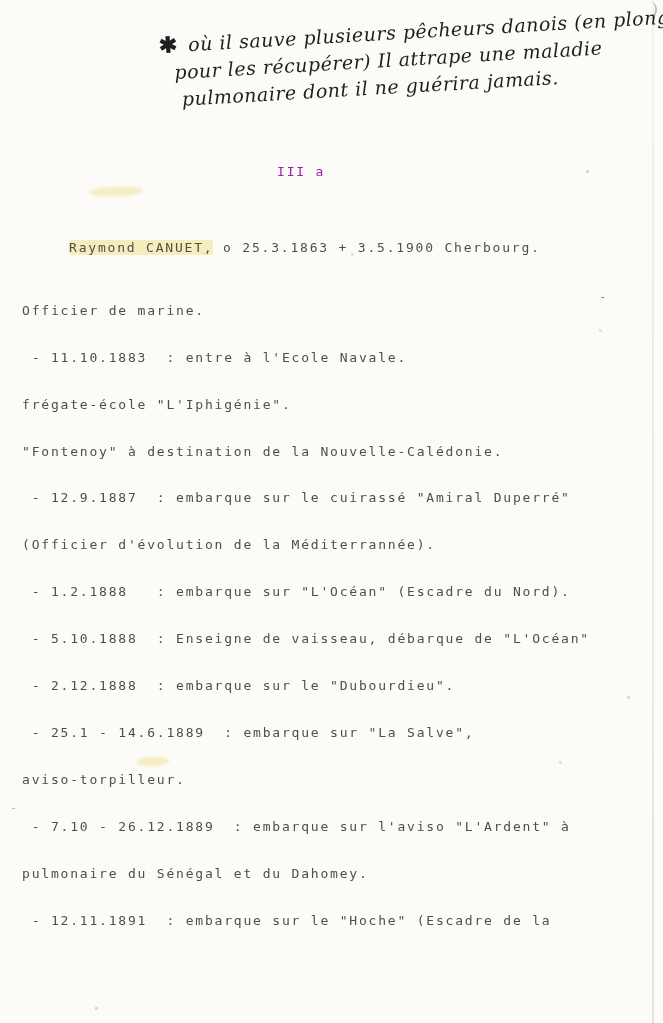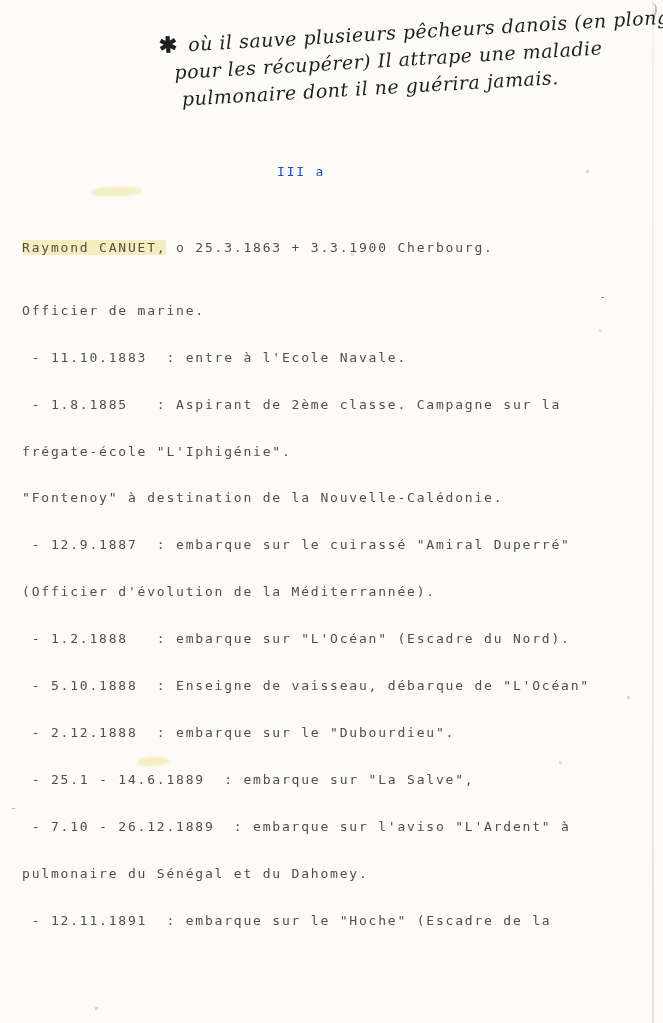--- a/index.html
+++ b/index.html
@@ -38,35 +38,36 @@
     font-style:normal; font-weight:bold; font-size:22px;
     margin-right:11px; letter-spacing:0;
   }
   .hw-line2 { padding-left:14px; }
   .hw-line3 { padding-left:20px; }
 
   
   .section-title {
     position:absolute; left:277px; top:164px;
     font-family:"DejaVu Sans Mono","Liberation Mono",monospace;
-    font-size:13px; letter-spacing:1.8px; color:#1d4ed8; white-space:pre;
+    font-size:13px; letter-spacing:1.8px; color:#a21caf; white-space:pre;
   }
   
   .body-text {
     position:absolute; left:22px; top:193px;
     font-family:"DejaVu Sans Mono","Liberation Mono",monospace;
     font-size:13px; line-height:15.65px; letter-spacing:1.8px;
     color:#4f4e4b; white-space:pre;
   }
   .tline { min-height:15.65px; }
 
   
   .hl {
     background:rgba(240,224,140,0.55);
     border-radius:2px;
+    margin-left:47px;
   }
   .blob {
     position:absolute; background:rgba(238,220,130,0.45);
     border-radius:45%; filter:blur(1px);
   }
   .blob-name   { left:90px;  top:187px; width:52px; height:9px;  transform:rotate(-2deg); }
   .blob-gabrielle { left:137px; top:757px; width:32px; height:9px; transform:rotate(-3deg); }
   
   .stray {
     position:absolute;
@@ -96,33 +97,33 @@
     <div class="hw-line hw-line3">pulmonaire dont il ne guérira jamais.</div>
   </div>
 
   <div class="section-title">III a</div>
 
   <div class="blob blob-name"></div>
   <div class="blob blob-gabrielle"></div>
 
   <div class="body-text">
 
-    <div class="tline"><span class="hl">Raymond CANUET,</span><span> o 25.3.1863 + 3.3.1900 Cherbourg.</span></div>
+    <div class="tline"><span class="hl">Raymond CANUET,</span><span> o 25.3.1863 + 3.5.1900 Cherbourg.</span></div>
 
     <div class="tline">Officier de marine.</div>
     <div class="tline"> - 11.10.1883  : entre à l'Ecole Navale.</div>
-    <div class="tline"> - 1.8.1885   : Aspirant de 2ème classe. Campagne sur la</div>
     <div class="tline">frégate-école "L'Iphigénie".</div>
     <div class="tline">"Fontenoy" à destination de la Nouvelle-Calédonie.</div>
     <div class="tline"> - 12.9.1887  : embarque sur le cuirassé "Amiral Duperré"</div>
     <div class="tline">(Officier d'évolution de la Méditerrannée).</div>
     <div class="tline"> - 1.2.1888   : embarque sur "L'Océan" (Escadre du Nord).</div>
     <div class="tline"> - 5.10.1888  : Enseigne de vaisseau, débarque de "L'Océan"</div>
     <div class="tline"> - 2.12.1888  : embarque sur le "Dubourdieu".</div>
     <div class="tline"> - 25.1 - 14.6.1889  : embarque sur "La Salve",</div>
+    <div class="tline">aviso-torpilleur.</div>
     <div class="tline"> - 7.10 - 26.12.1889  : embarque sur l'aviso "L'Ardent" à</div>
     <div class="tline">pulmonaire du Sénégal et du Dahomey.</div>
     <div class="tline"> - 12.11.1891  : embarque sur le "Hoche" (Escadre de la</div>
     
     
     
     
     
     
     

